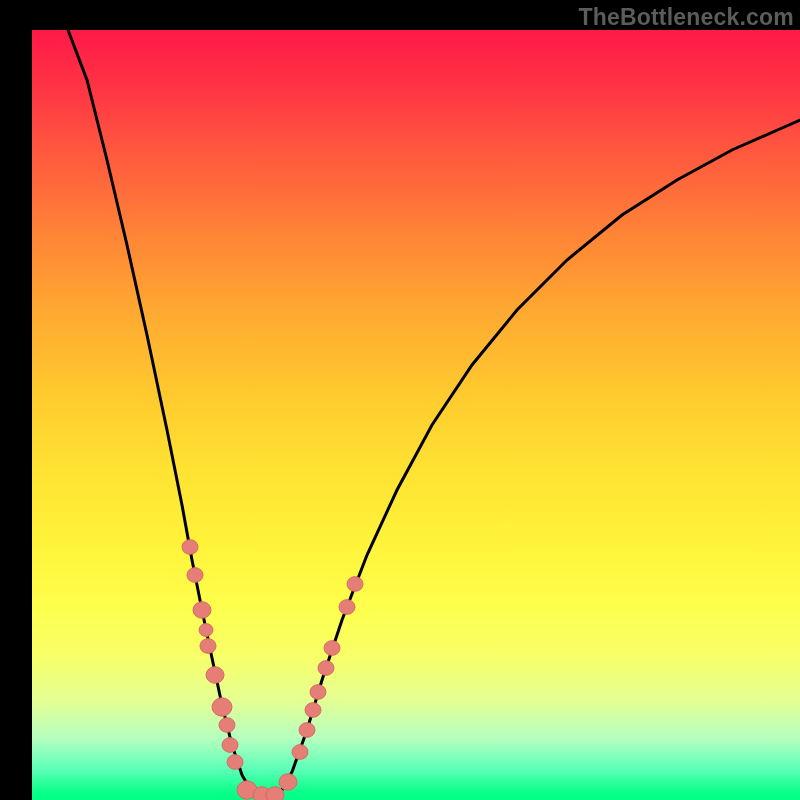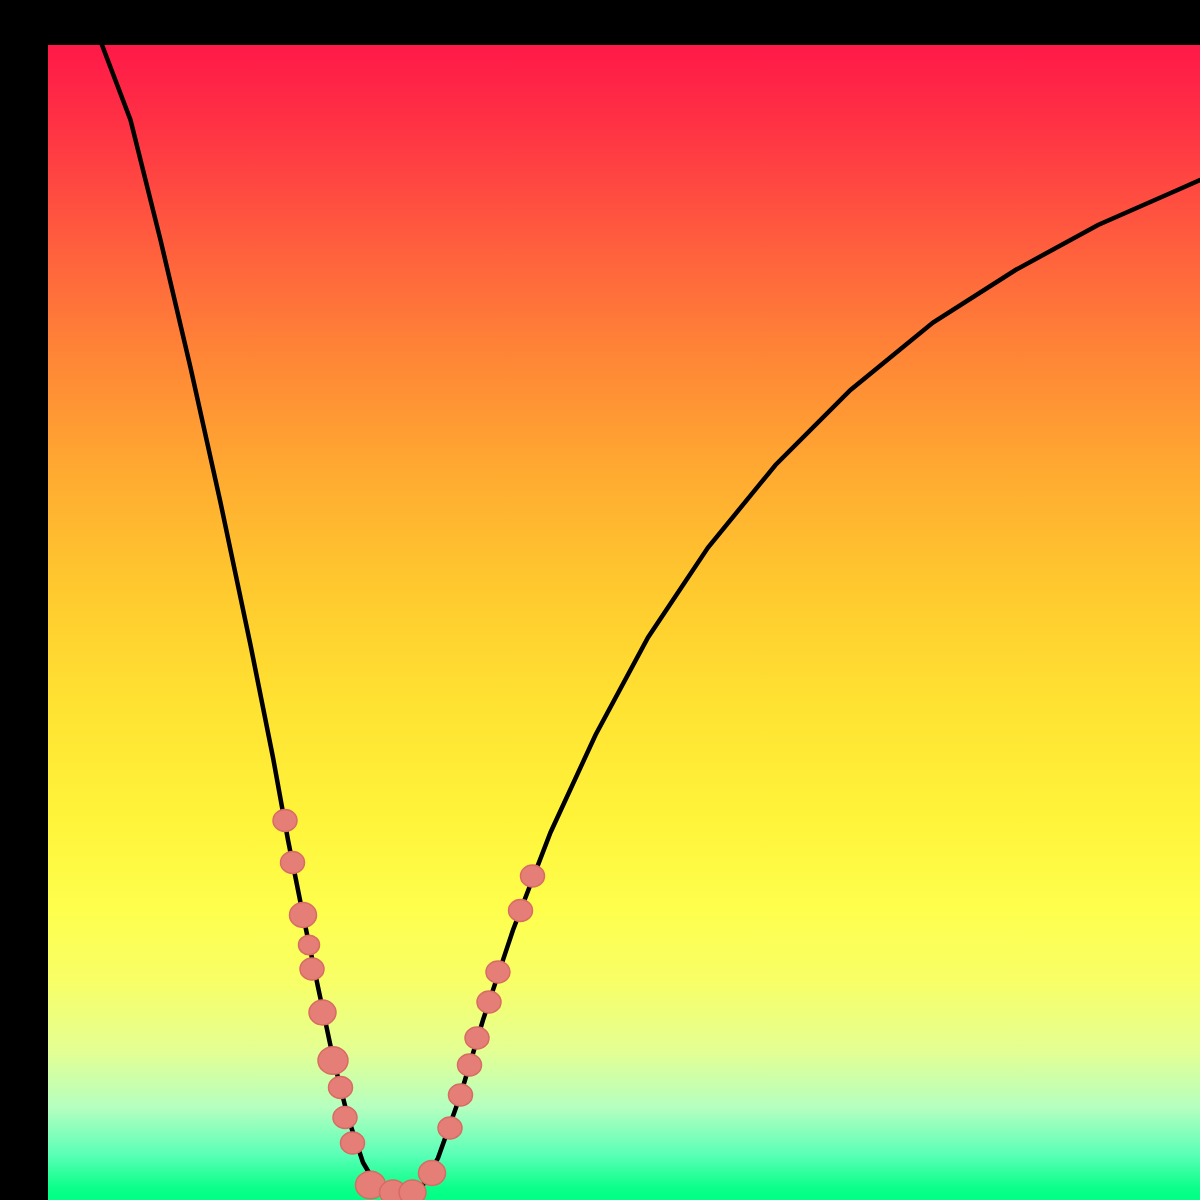--- a/index.html
+++ b/index.html
@@ -76,13 +76,14 @@
           <ellipse cx="275" cy="700" rx="8" ry="7.36" fill="#e47e77" stroke="#d86b64" stroke-width="1"></ellipse>
           <ellipse cx="281" cy="680" rx="8" ry="7.36" fill="#e47e77" stroke="#d86b64" stroke-width="1"></ellipse>
           <ellipse cx="286" cy="662" rx="8" ry="7.36" fill="#e47e77" stroke="#d86b64" stroke-width="1"></ellipse>
           <ellipse cx="294" cy="638" rx="8" ry="7.36" fill="#e47e77" stroke="#d86b64" stroke-width="1"></ellipse>
           <ellipse cx="300" cy="618" rx="8" ry="7.36" fill="#e47e77" stroke="#d86b64" stroke-width="1"></ellipse>
           <ellipse cx="315" cy="577" rx="8" ry="7.36" fill="#e47e77" stroke="#d86b64" stroke-width="1"></ellipse>
           <ellipse cx="323" cy="554" rx="8" ry="7.36" fill="#e47e77" stroke="#d86b64" stroke-width="1"></ellipse>
         </g>
     </svg>
   </div>
+  <div class="watermark">TheBottleneck.com</div>
 </div>
 
 </body></html>

